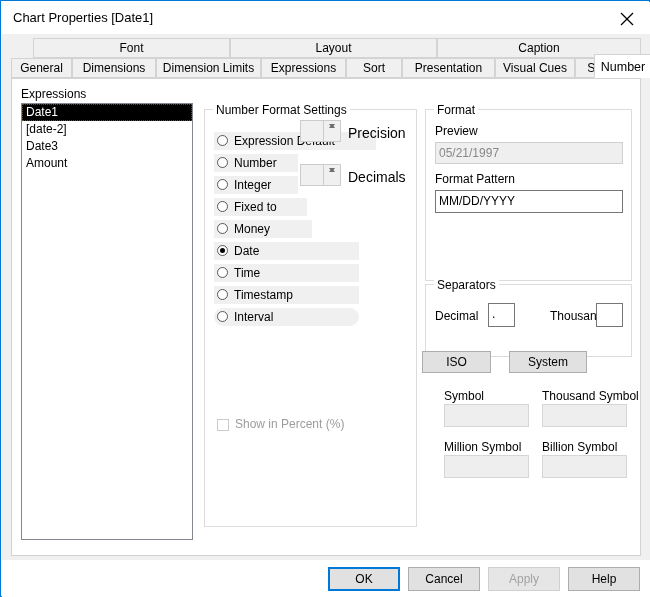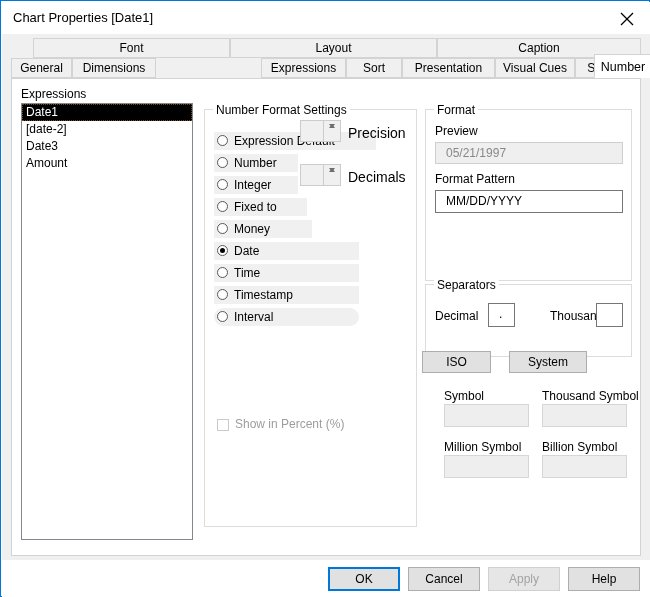--- a/index.html
+++ b/index.html
@@ -258,21 +258,21 @@
     color: #000;
   }
   .textbox {
     position: absolute;
     box-sizing: border-box;
     background: #ffffff;
     border: 1px solid #767676;
     font-family: "Liberation Sans", sans-serif;
     font-size: 12px;
     color: #000;
-    padding: 0 10px;
+    padding: 0 3px;
     line-height: 20px;
     white-space: nowrap;
     overflow: hidden;
     cursor: text;
   }
   .textbox.readonly {
     background: #efefef;
     border: 1px solid #cfcfcf;
     color: #888888;
   }
@@ -352,20 +352,23 @@
         </div>
       </div>
 
       <div class="tabrow row2">
         <div class="tab" style="left:0px;width:61px;">
           <span>General</span>
         </div>
         <div class="tab" style="left:61px;width:84px;">
           <span>Dimensions</span>
         </div>
+        <div class="tab" style="left:145px;width:105px;">
+          <span>Dimension Limits</span>
+        </div>
         <div class="tab" style="left:250px;width:85px;">
           <span>Expressions</span>
         </div>
         <div class="tab" style="left:335px;width:56px;">
           <span>Sort</span>
         </div>
         <div class="tab" style="left:391px;width:93px;">
           <span>Presentation</span>
         </div>
         <div class="tab" style="left:484px;width:80px;">

